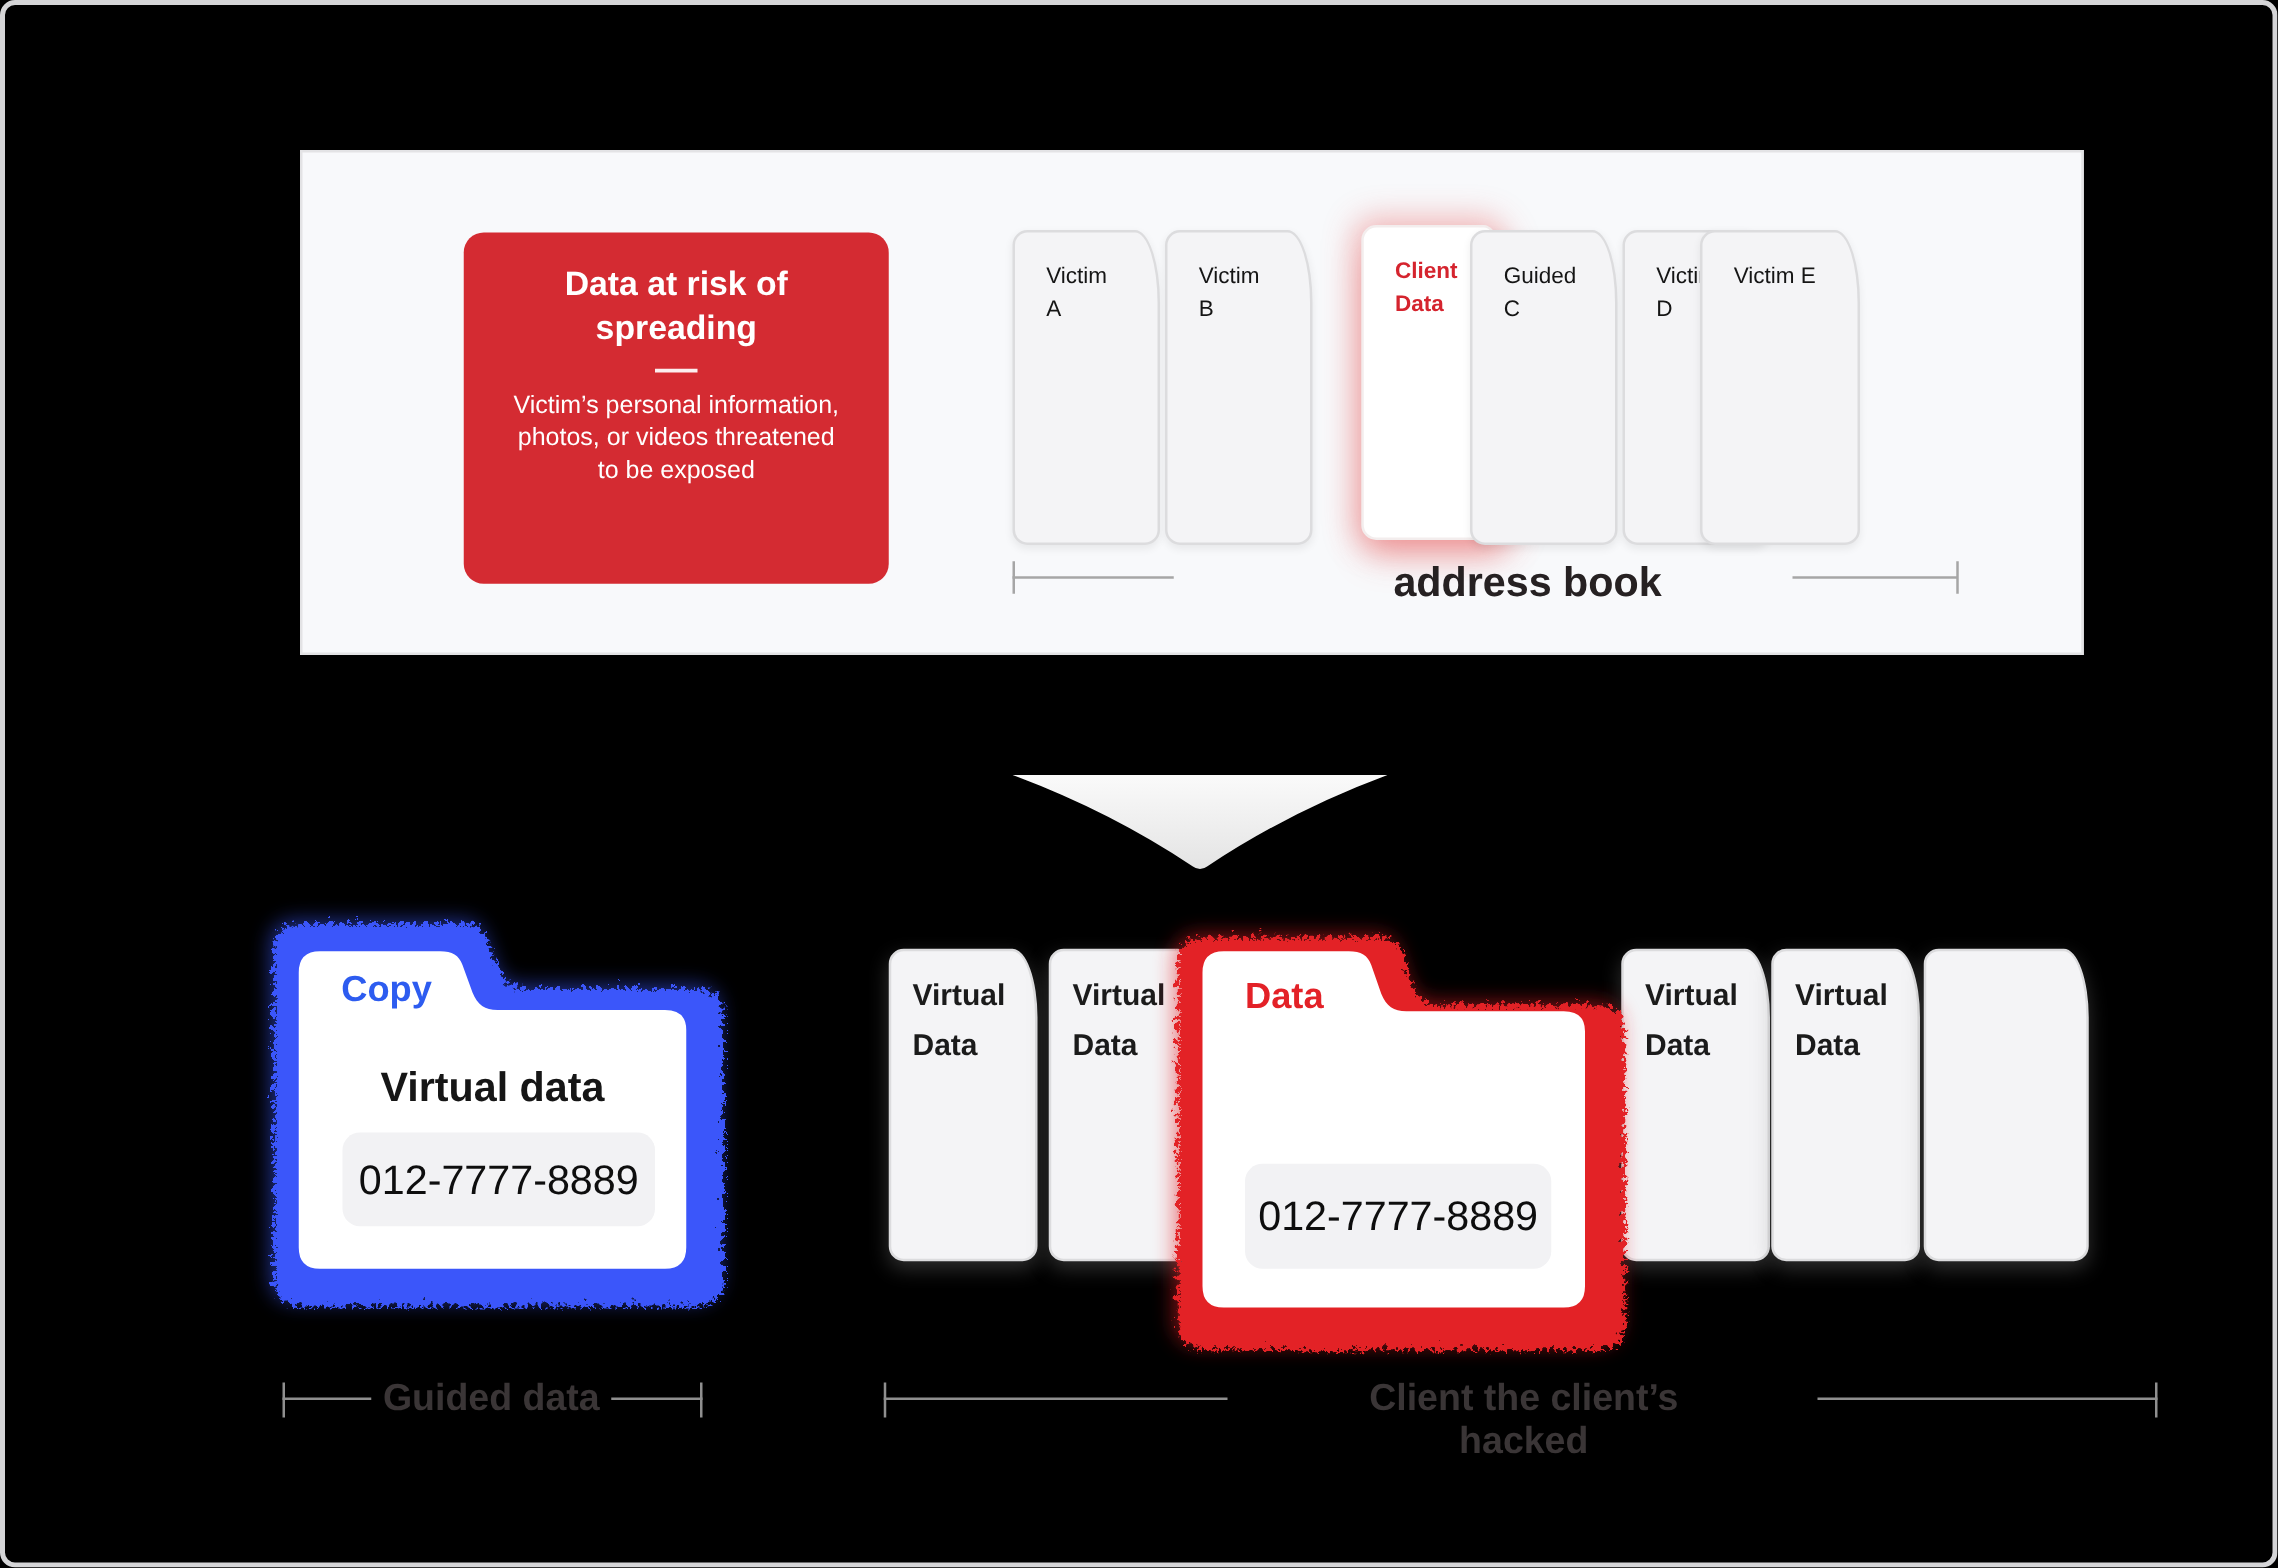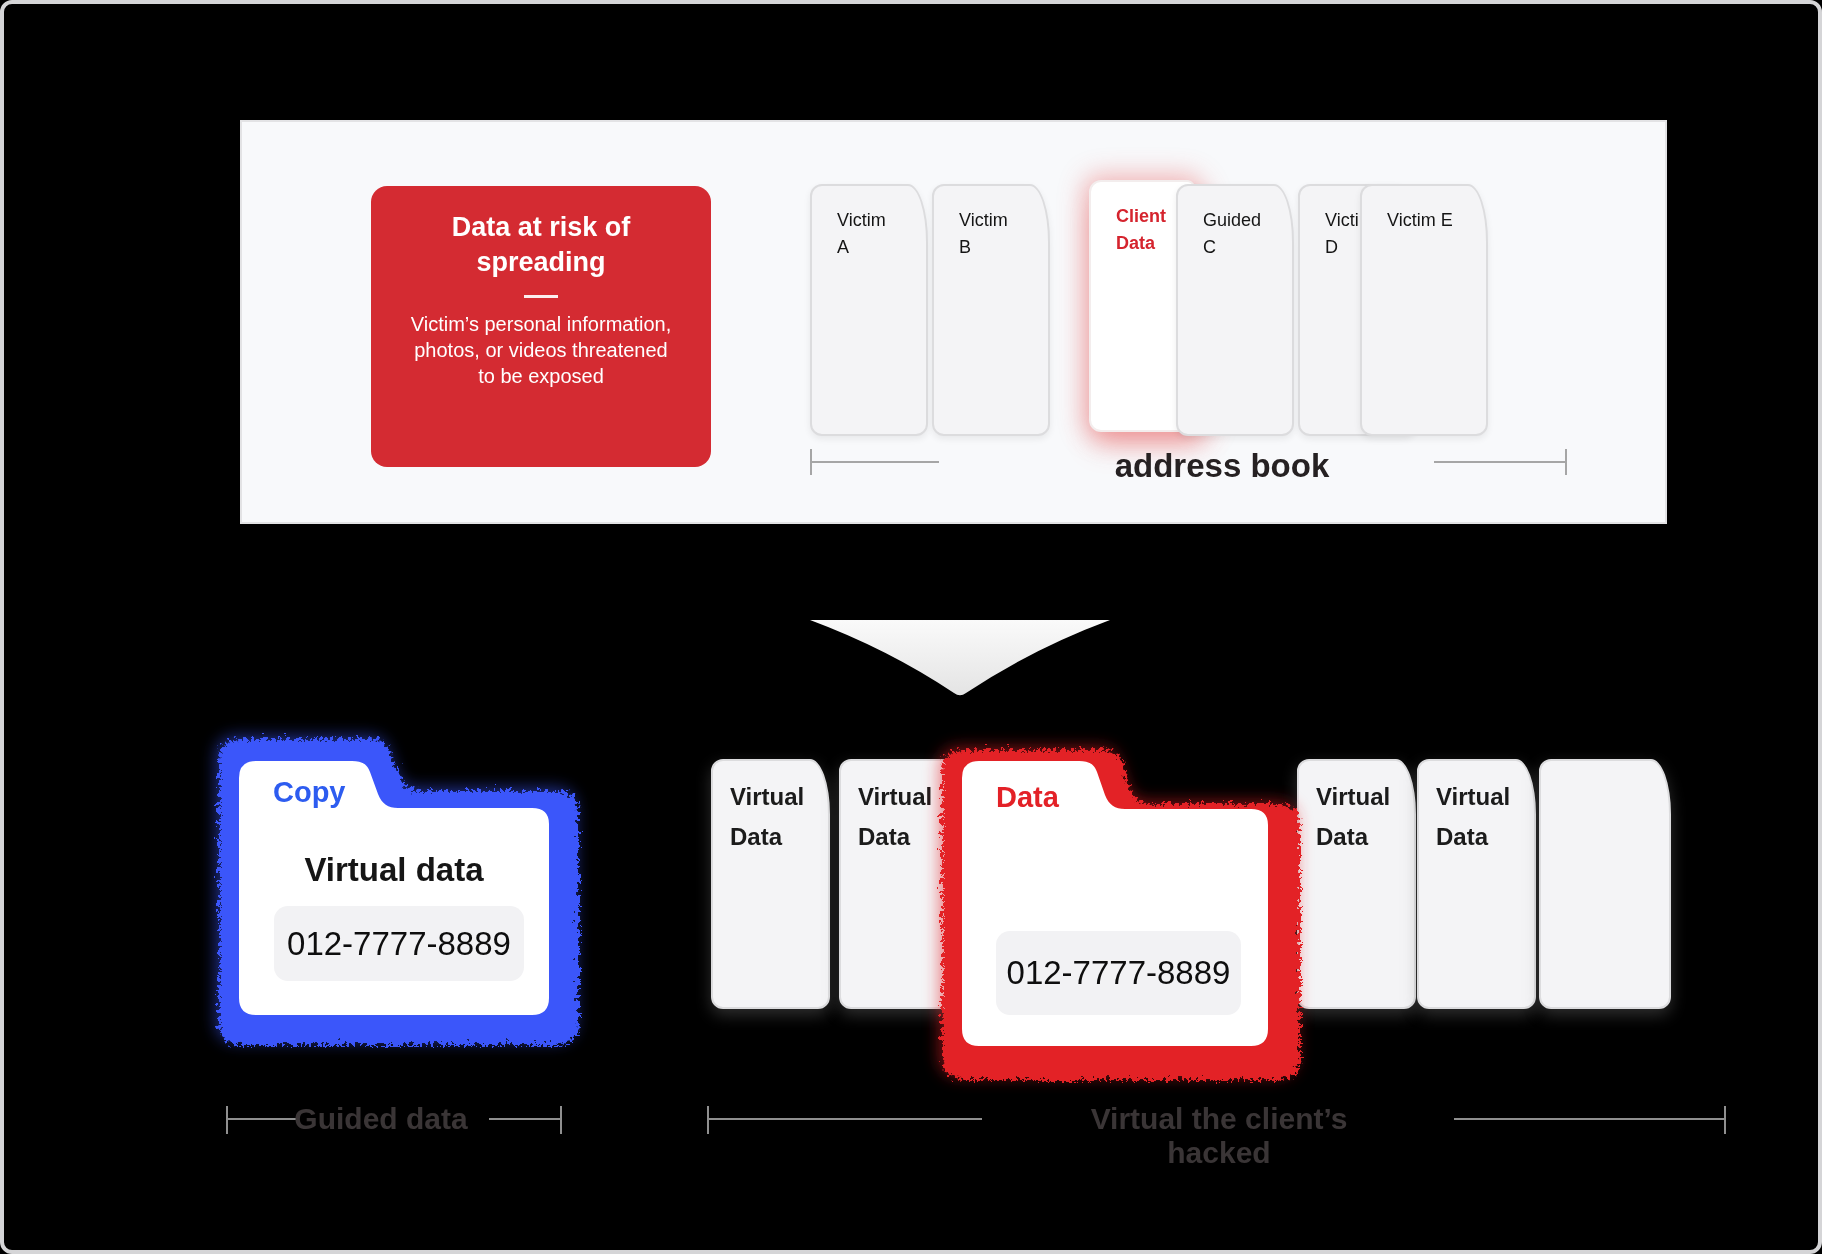--- a/index.html
+++ b/index.html
@@ -61,21 +61,21 @@
          box-shadow:0 6px 16px rgba(135,135,135,.35);
          padding:16px 10px 0 17px;font-size:24px;line-height:40px;font-weight:600;color:#1b1b1b;}
   .c1{left:707px}.c2{left:835px;width:123px}.c3{left:1293px}.c4{left:1413px}.c5{left:1535px;width:132px}
 
   
   .f-line{position:absolute;top:1114px;height:2px;background:#8f8f8f;}
   .f-tick{position:absolute;top:1102px;width:2px;height:28px;background:#8f8f8f;}
   .f-caption{position:absolute;top:1098px;text-align:center;font-size:30px;font-weight:bold;
              color:var(--caption-dark,#3a3536);}
   .gd-tick-l{left:222px}.gd-line-l{left:222px;width:71px}
-  .gd-caption{left:237px;width:280px;}
+  .gd-caption{left:249px;width:280px;}
   .gd-line-r{left:485px;width:73px}.gd-tick-r{left:556px}
   .ih-tick-l{left:703px}.ih-line-l{left:703px;width:275px}
   .ih-caption{left:1040px;width:350px;}
   .ih-line-r{left:1450px;width:272px}.ih-tick-r{left:1720px}
 </style>
 </head>
 <body>
 
 <svg width="0" height="0" style="position:absolute" aria-hidden="true">
   <defs>
@@ -173,17 +173,17 @@
   </div>
 
   <div class="f-tick gd-tick-l"></div>
   <div class="f-line gd-line-l"></div>
   <div class="f-caption gd-caption">Guided data</div>
   <div class="f-line gd-line-r"></div>
   <div class="f-tick gd-tick-r"></div>
 
   <div class="f-tick ih-tick-l"></div>
   <div class="f-line ih-line-l"></div>
-  <div class="f-caption ih-caption">Virtual the client’s hacked</div>
+  <div class="f-caption ih-caption">Client the client’s hacked</div>
   <div class="f-line ih-line-r"></div>
   <div class="f-tick ih-tick-r"></div>
 
 </div>
 
 </body></html>

